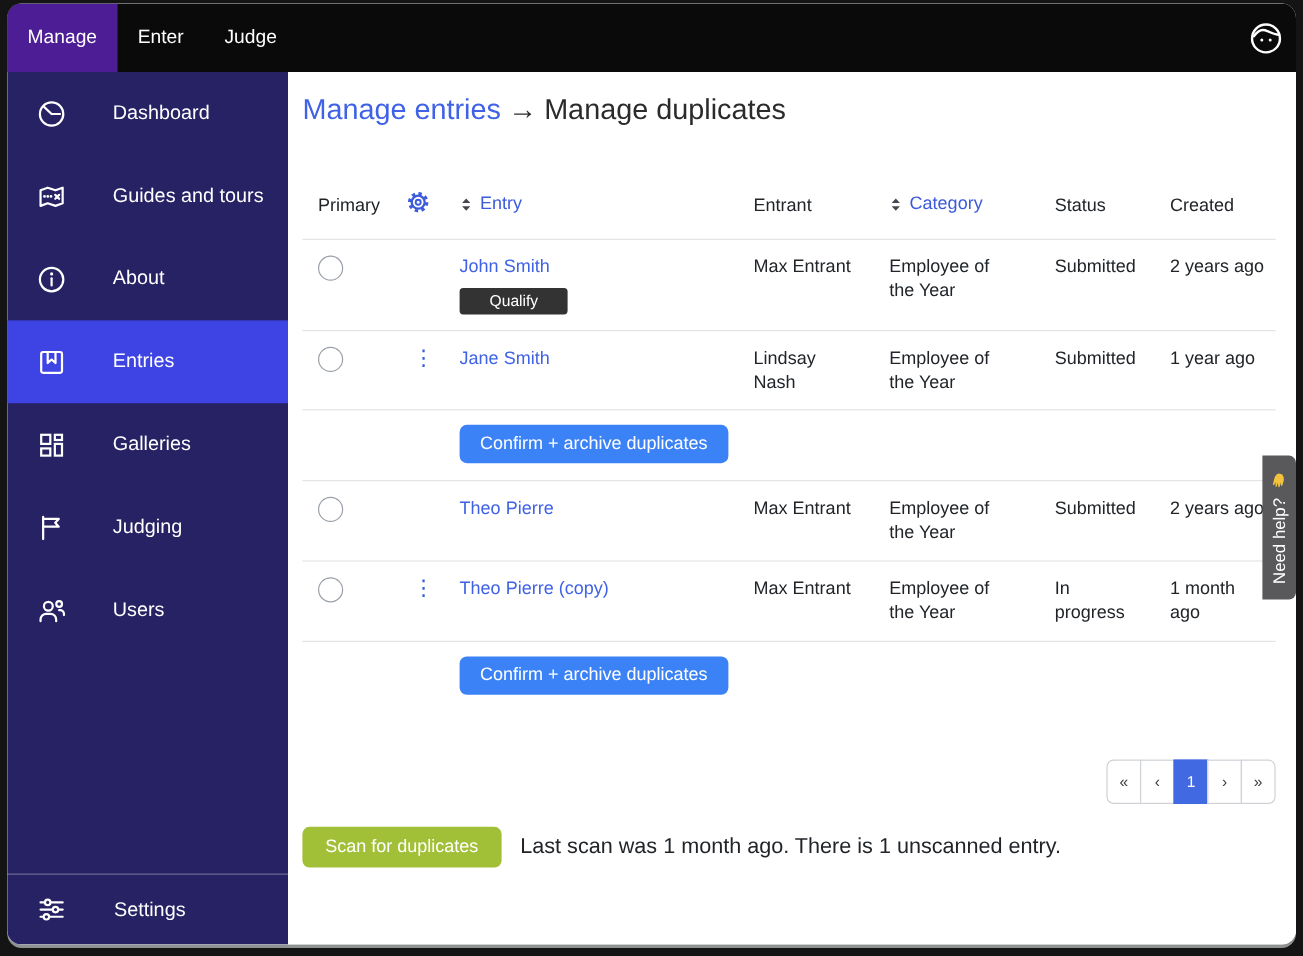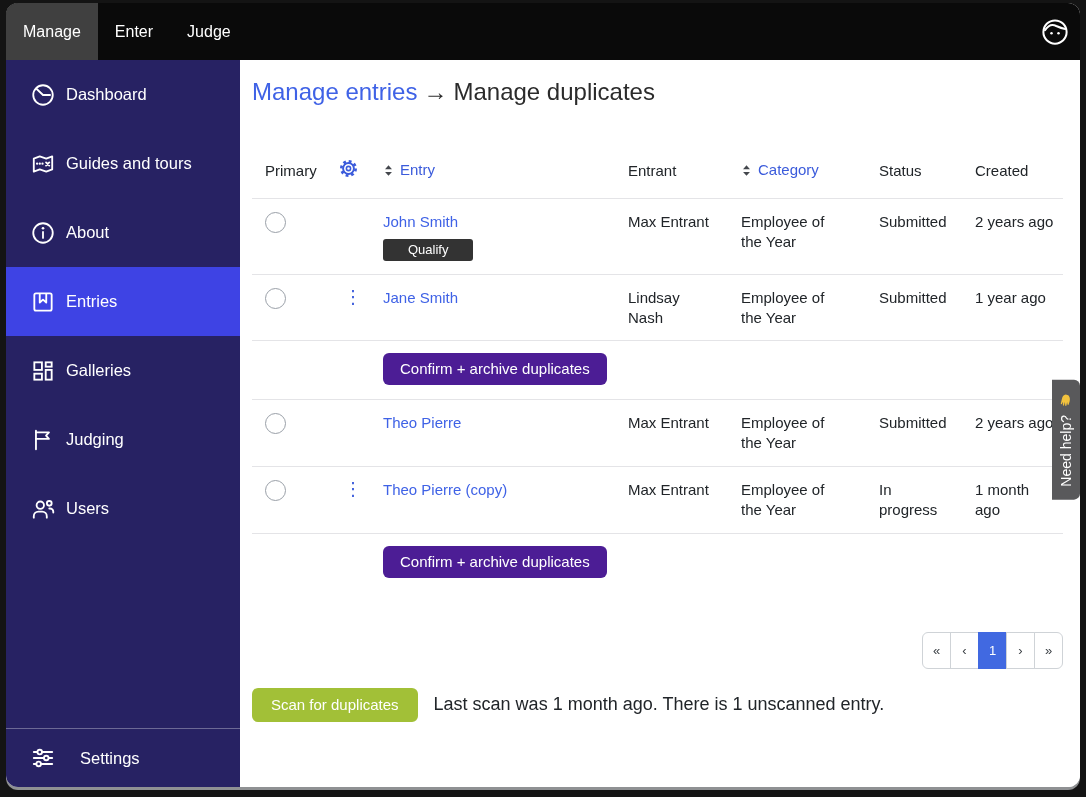--- a/index.html
+++ b/index.html
@@ -26,43 +26,43 @@
   .brand {
     width:234px; flex:0 0 234px;
     display:flex; align-items:center; gap:12px;
     padding-left:19px; cursor:pointer;
     color:#f2f2f2; font-size:19px;
   }
   .top-tab {
     display:flex; align-items:center;
     padding:0 17px; color:#ffffff; font-size:16px; cursor:pointer;
   }
-  .top-tab.active { background:#404040; }
+  .top-tab.active { background:#4c1d95; }
   .topbar-spacer { flex:1; }
   .avatar-btn {
     display:flex; align-items:center; padding:0 10px; cursor:pointer;
   }
   
   .body-row { display:flex; height:727px; }
   .sidebar {
     width:234px; flex:0 0 234px;
     background:#272263; color:#ffffff;
     display:flex; flex-direction:column;
   }
   .nav-item {
     height:69px; flex:0 0 69px;
-    display:flex; align-items:center; gap:10px;
+    display:flex; align-items:center; gap:38px;
     padding-left:24px; font-size:16.5px; cursor:pointer;
   }
   .nav-item.active { background:#3e43e4; }
   .sidebar-spacer { flex:1; }
   .nav-footer {
     border-top:1px solid rgba(255,255,255,0.32);
     height:59px; flex:0 0 59px;
-    display:flex; align-items:center; gap:24px;
+    display:flex; align-items:center; gap:39px;
     padding-left:24px; font-size:16.5px; cursor:pointer;
   }
   .icon-26 { width:26px; height:26px; flex:0 0 26px; }
   
   .main {
     flex:1; background:#ffffff; position:relative;
     padding:18px 17px 0 12px; overflow:hidden;
   }
   .page-title { font-size:24px; font-weight:400; color:#2b2b2b; }
   .page-title .crumb-link { color:#3f62e6; text-decoration:none; cursor:pointer; }
@@ -100,21 +100,21 @@
   }
   .kebab {
     color:#3b5bdb; font-size:18px; line-height:1;
     cursor:pointer; padding:1px 6px; letter-spacing:0;
   }
   .w-cat { display:inline-block; max-width:108px; }
   .force-wrap { display:inline-block; max-width:62px; }
   .action-row { padding:12px 0 14px 131px; }
   .action-row.bordered { border-bottom:1px solid #e4e4e7; }
   .btn-confirm {
-    background:#4c1d95; color:#ffffff; border:none;
+    background:#3b82f6; color:#ffffff; border:none;
     font-size:15px; font-family:inherit;
     padding:7px 17px 8px; border-radius:6px; cursor:pointer;
   }
   
   .pagination { margin-top:40px; display:flex; justify-content:flex-end; }
   .pg-btn {
     width:29px; height:37px; margin-left:-1px;
     background:#ffffff; border:1px solid #cfd3d7;
     color:#3a3f44; font-size:13px; font-family:inherit; cursor:pointer;
   }

